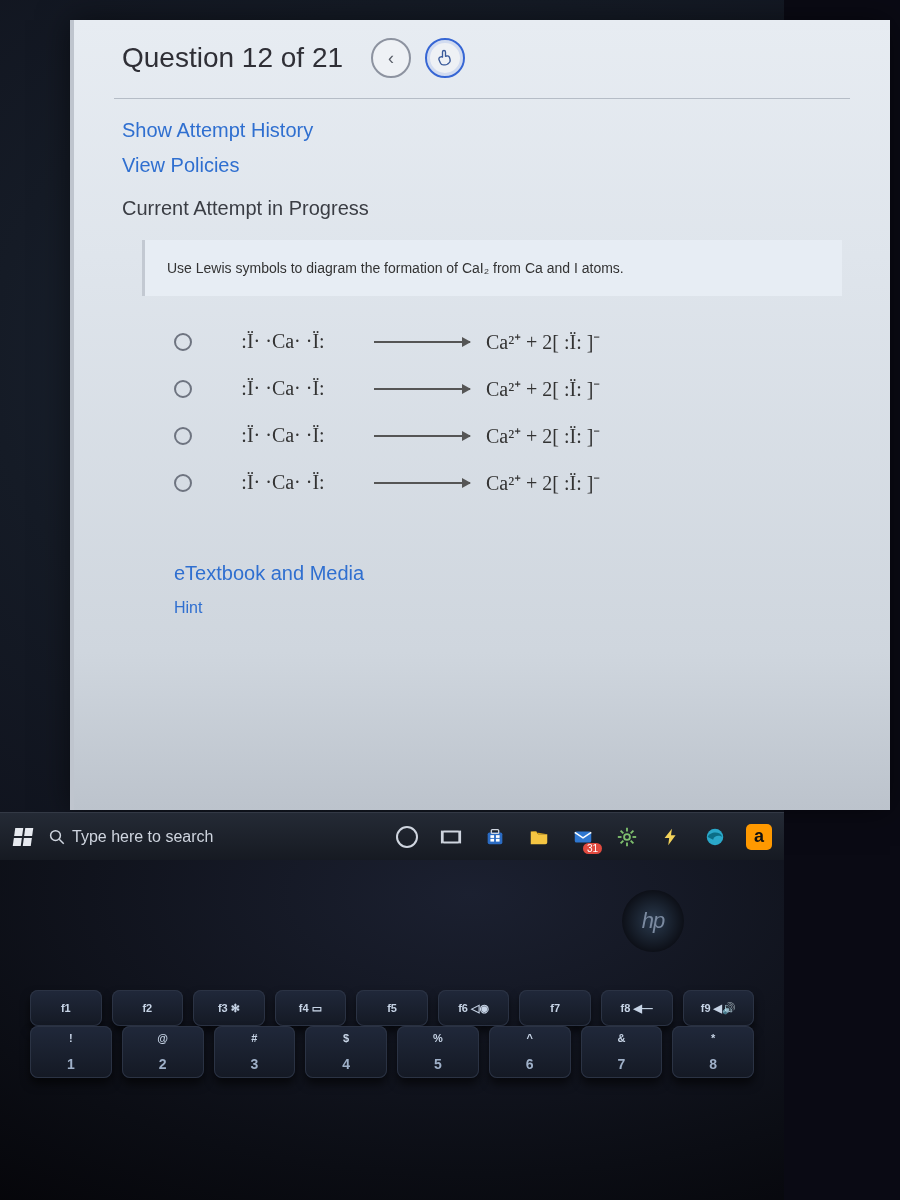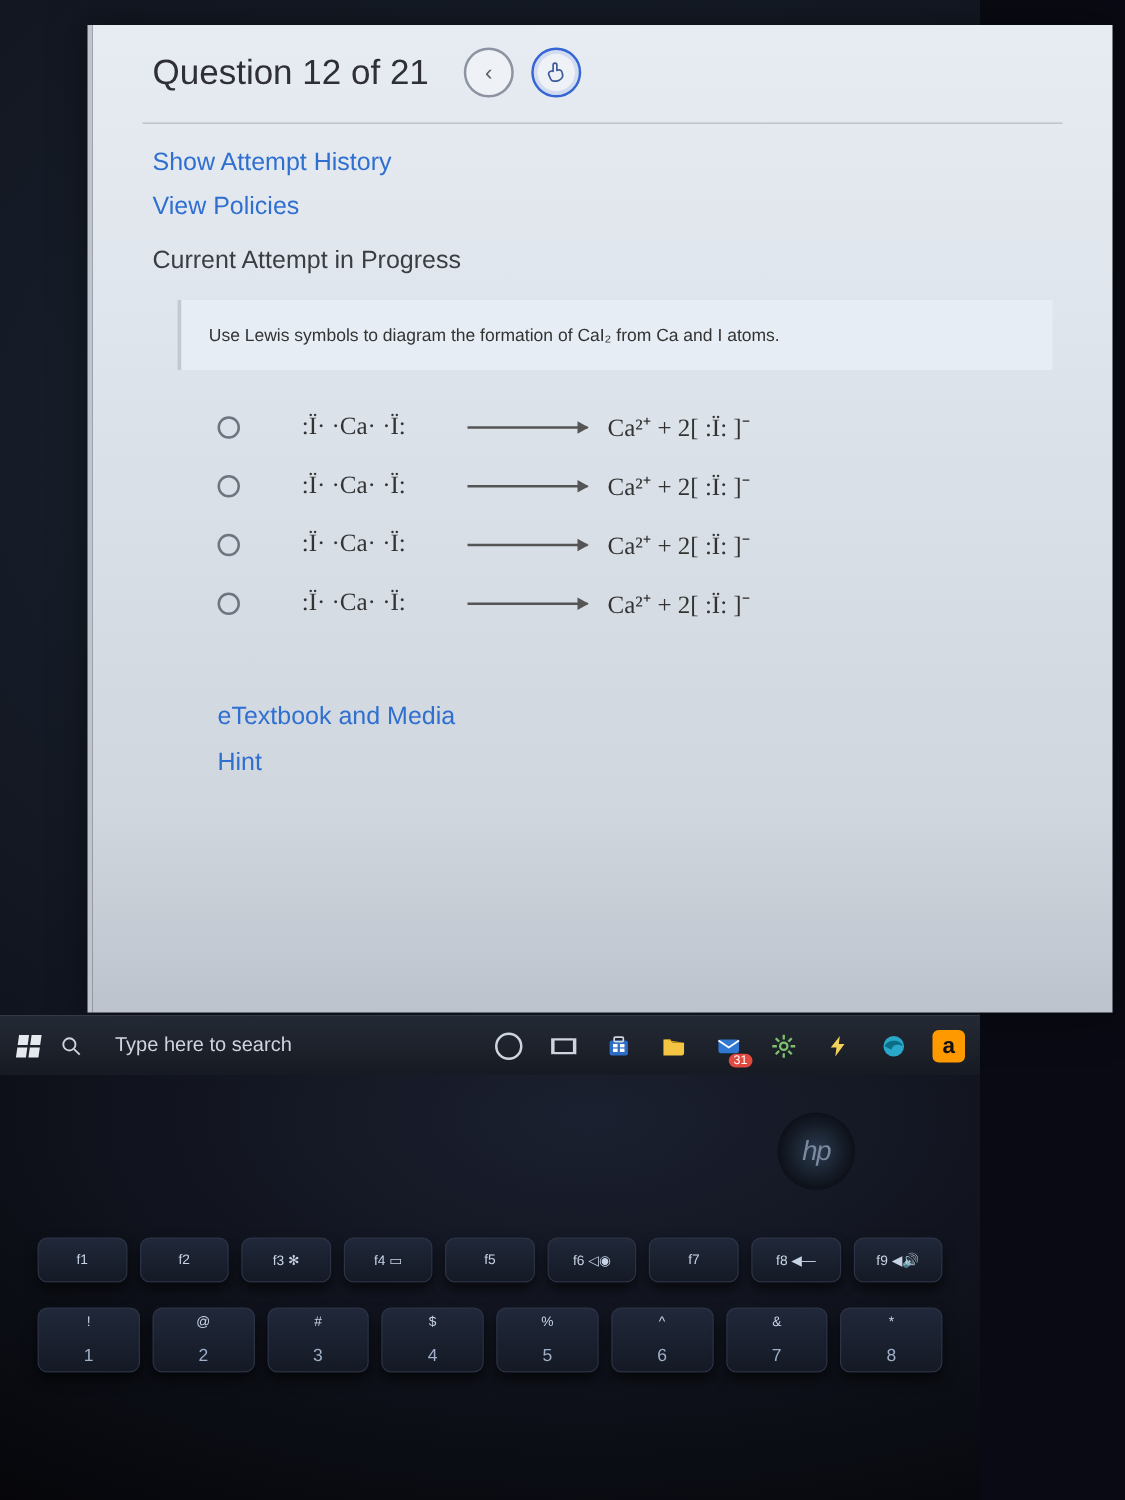--- a/index.html
+++ b/index.html
@@ -40,51 +40,51 @@
   .lewis-left { min-width:150px; text-align:center; }
   .arrow-long {
     width:96px; height:2px; background:#555; position:relative; flex:0 0 96px;
   }
   .arrow-long::after {
     content:""; position:absolute; right:-1px; top:-4px;
     border-left:9px solid #555; border-top:5px solid transparent; border-bottom:5px solid transparent;
   }
   .lewis-right { min-width:230px; }
   .etext { color:#2f6fd0; font-size:20px; padding:46px 0 8px 100px; }
-  .hint { color:#2f6fd0; font-size:20px; padding:6px 0 8px 100px; }
+  .hint { color:#2f6fd0; font-size:16px; padding:6px 0 8px 100px; }
 
   
   .taskbar {
     position:absolute; left:0; right:0; top:812px; height:48px;
     background: linear-gradient(180deg, #242a35 0%, #161a22 100%);
     display:flex; align-items:center; color:#cfd5df; font-size:16px;
     border-top:1px solid #333945;
   }
   .start { width:46px; display:flex; align-items:center; justify-content:center; }
   .win-grid { display:grid; grid-template-columns:8px 8px; grid-template-rows:8px 8px; gap:2px; transform:skewX(-8deg); }
   .win-grid div { background:#e6e9ef; }
-  .search-box { display:flex; align-items:flex-start; gap:26px; background:transparent; padding:0 6px 0 2px; width:300px; }
+  .search-box { display:flex; align-items:flex-start; gap:6px; background:transparent; padding:0 6px 0 2px; width:300px; }
   .magnifier { width:18px; height:18px; }
   .task-icons { margin-left:auto; display:flex; align-items:center; gap:14px; padding-right:10px; }
   .ticon { width:30px; height:30px; display:flex; align-items:center; justify-content:center; }
   .ticon svg { width:22px; height:22px; }
   .cortana { width:22px; height:22px; border:2px solid #cfd5df; border-radius:50%; }
   .amazon { width:26px; height:26px; background:#ff9900; border-radius:5px; display:flex; align-items:center; justify-content:center; color:#111; font-weight:800; font-size:18px; }
 
   
   .deck {
     position:absolute; left:0; right:0; top:860px; bottom:0;
     background: radial-gradient(800px 400px at 60% 10%, #1b2030 0%, #0b0d14 70%, #050509 100%);
   }
   .hplogo {
     position:absolute; right:100px; top:30px; width:62px; height:62px; border-radius:50%;
     background: radial-gradient(circle,#2a3a4e 0%, #0d1018 70%);
     display:flex; align-items:center; justify-content:center; color:#7b8aa0; font-style:italic; font-size:22px; letter-spacing:-1px;
   }
-  .keys { position:absolute; left:30px; right:30px; bottom:10px; height:200px; display:flex; flex-direction:column; gap:20px; }
+  .keys { position:absolute; left:30px; right:30px; bottom:10px; height:200px; display:flex; flex-direction:column; gap:0;font-weight:bold; }
   .krow { display:flex; gap:10px; }
   .key {
     flex:1; height:52px; border-radius:8px;
     background:linear-gradient(180deg,#20283a 0%, #141924 100%);
     box-shadow: inset 0 0 0 1px #2b3344, 0 6px 10px rgba(0,0,0,.6);
     color:#c7d4e6; display:flex; align-items:center; justify-content:center; font-size:14px;
   }
   .key.small { height:36px; font-size:11px; }
   .key .sml { font-size:11px; position:absolute; transform:translateY(-14px); }
   .keywrap { position:relative; width:100%; height:100%; display:flex; align-items:center; justify-content:center; }

